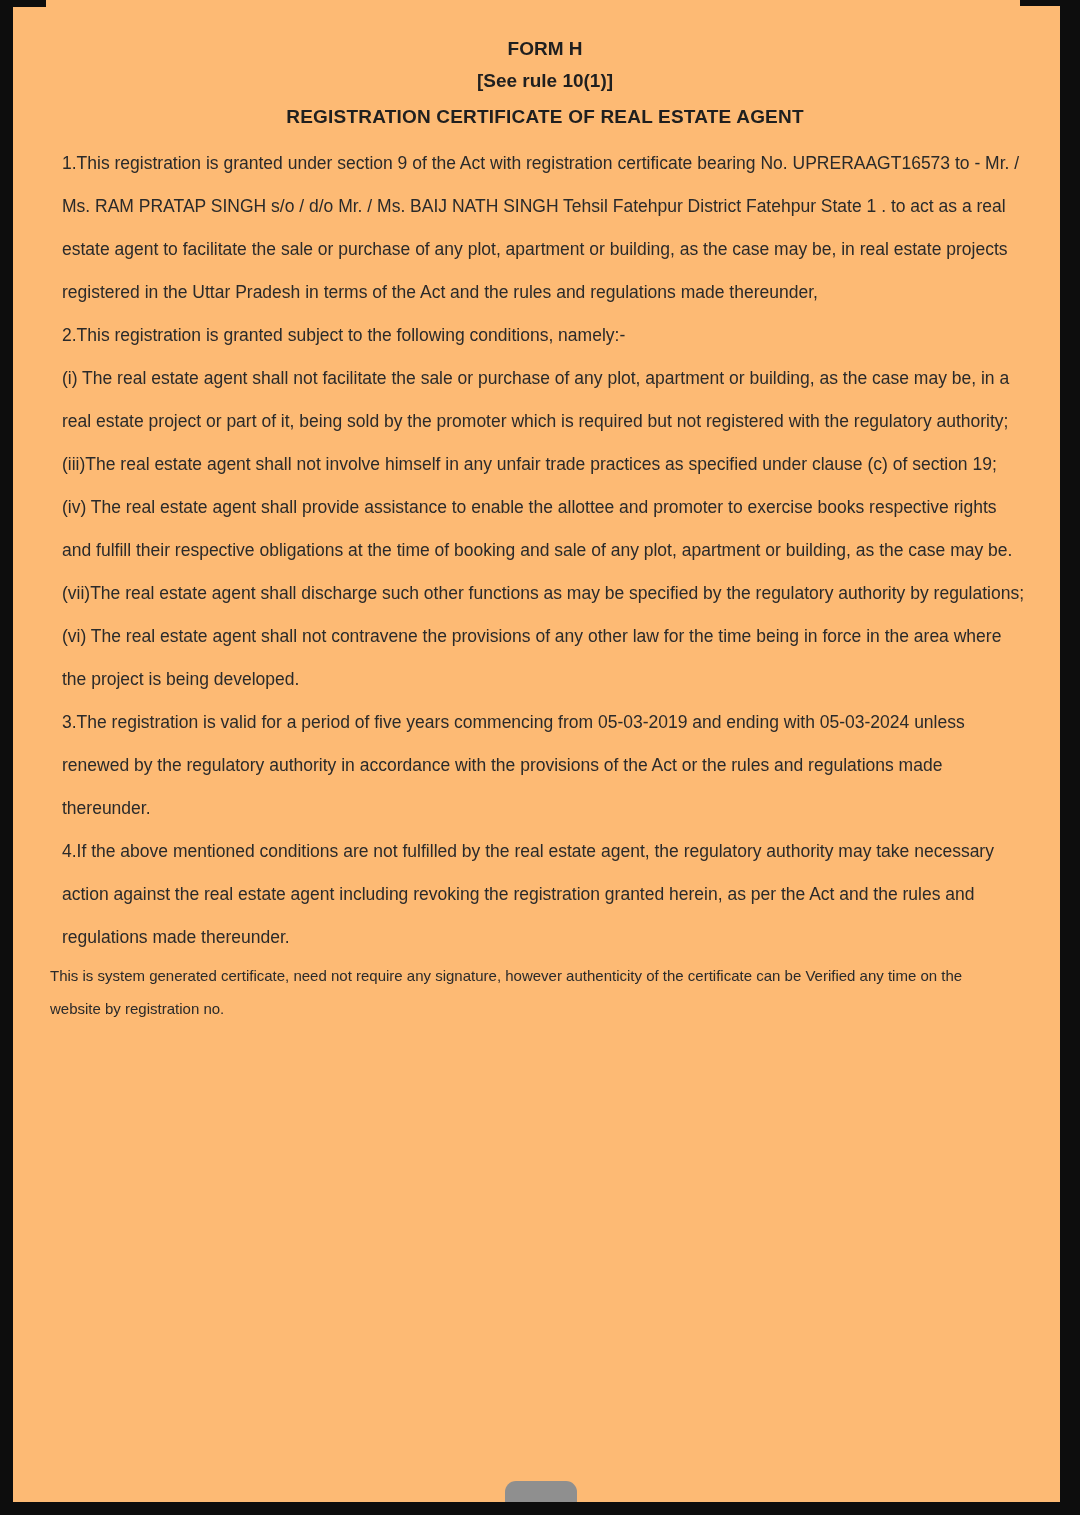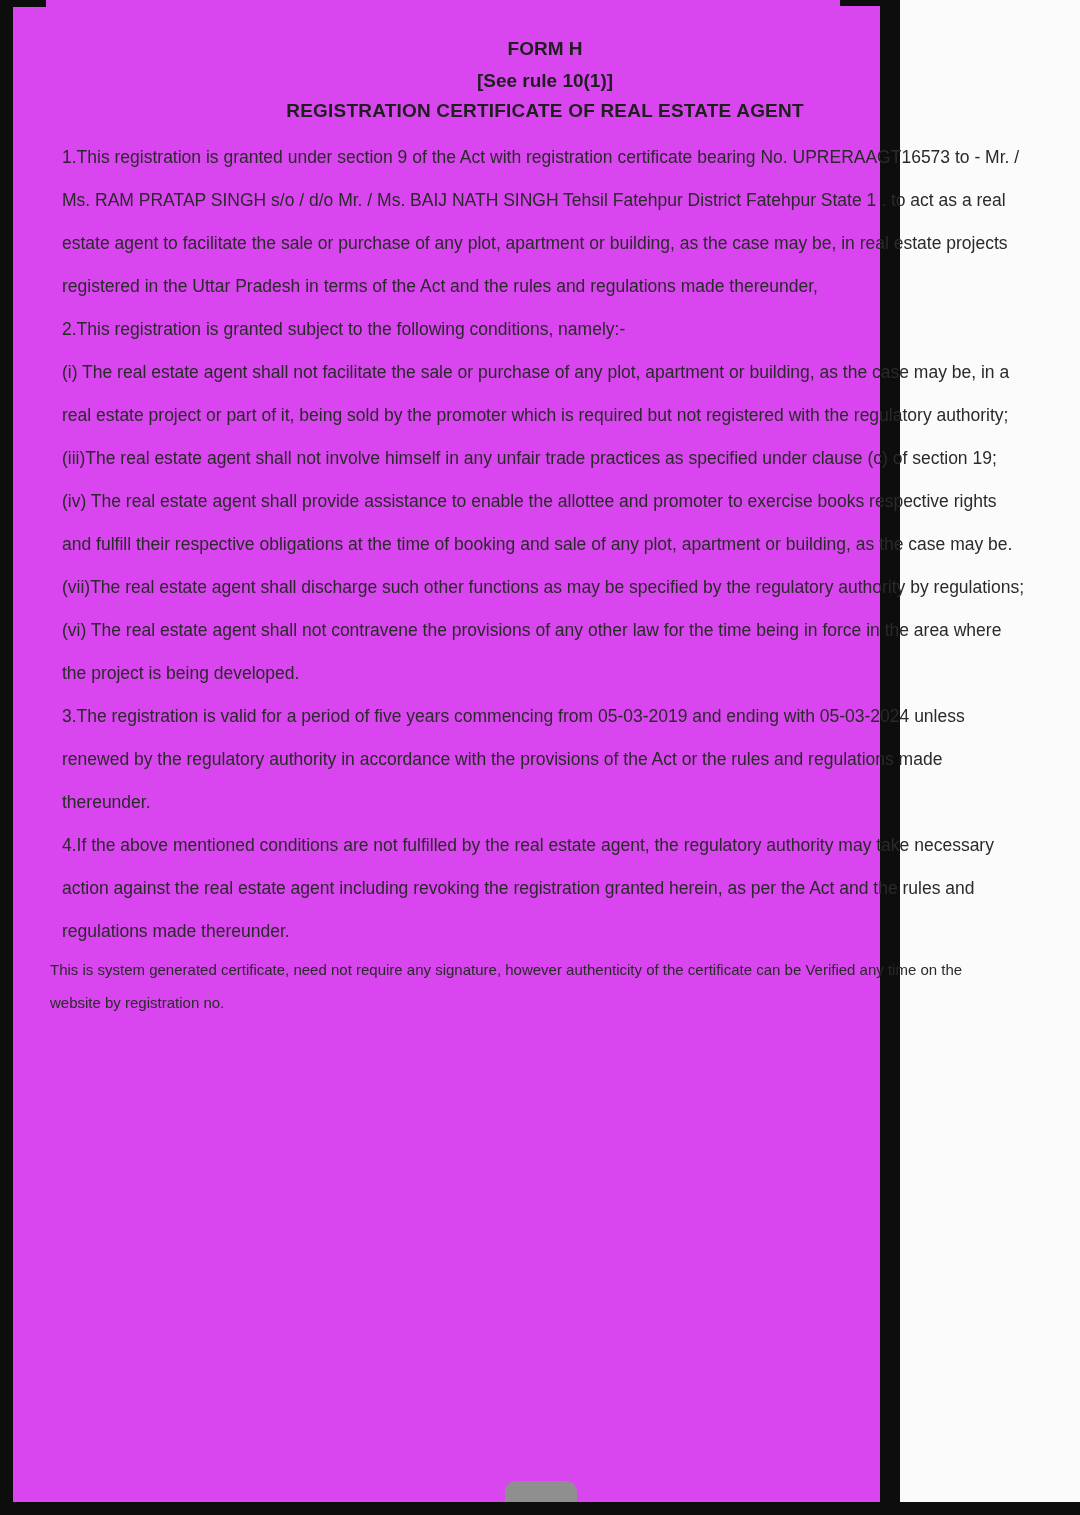--- a/index.html
+++ b/index.html
@@ -7,23 +7,23 @@
     margin: 0;
     padding: 0;
     width: 1080px;
     height: 1515px;
     background: #fbfbfb;
     font-family: "Liberation Sans", sans-serif;
     overflow: hidden;
   }
   .page {
     position: relative;
-    width: 900px;
+    width: 1080px;
     height: 1515px;
-    background: #d946ef;
+    background: #fdba74;
   }
   
   .edge { position: absolute; background: #0d0d0d; }
   .edge-left   { left: 0; top: 0; width: 13px; height: 1515px; }
   .edge-right  { right: 0; top: 0; width: 20px; height: 1515px; }
   .edge-bottom { left: 0; bottom: 0; width: 1080px; height: 13px; }
   .edge-top-left  { left: 0; top: 0; width: 46px; height: 7px; }
   .edge-top-right { right: 0; top: 0; width: 60px; height: 6px; }
 
   .page-tab {
@@ -46,21 +46,21 @@
   }
   h1, h2, h3 {
     margin: 0;
     text-align: center;
     font-size: 19px;
     font-weight: bold;
     color: #1f1f1f;
     line-height: 30px;
   }
   h1 { margin-bottom: 2px; }
-  h2 { margin-bottom: 0; }
+  h2 { margin-bottom: 6px; }
   h3 { margin-bottom: 10px; letter-spacing: 0.2px; }
 
   .body-text p {
     margin: 0;
     font-size: 17.5px;
     line-height: 43px;
     color: #2a2a2a;
     text-align: left;
   }
   .footer-note {

